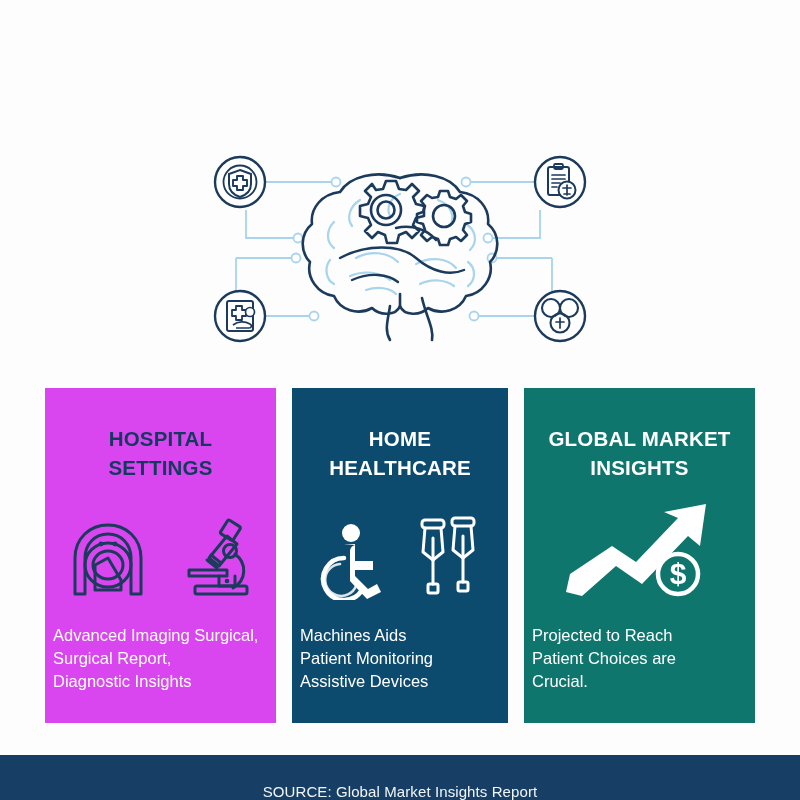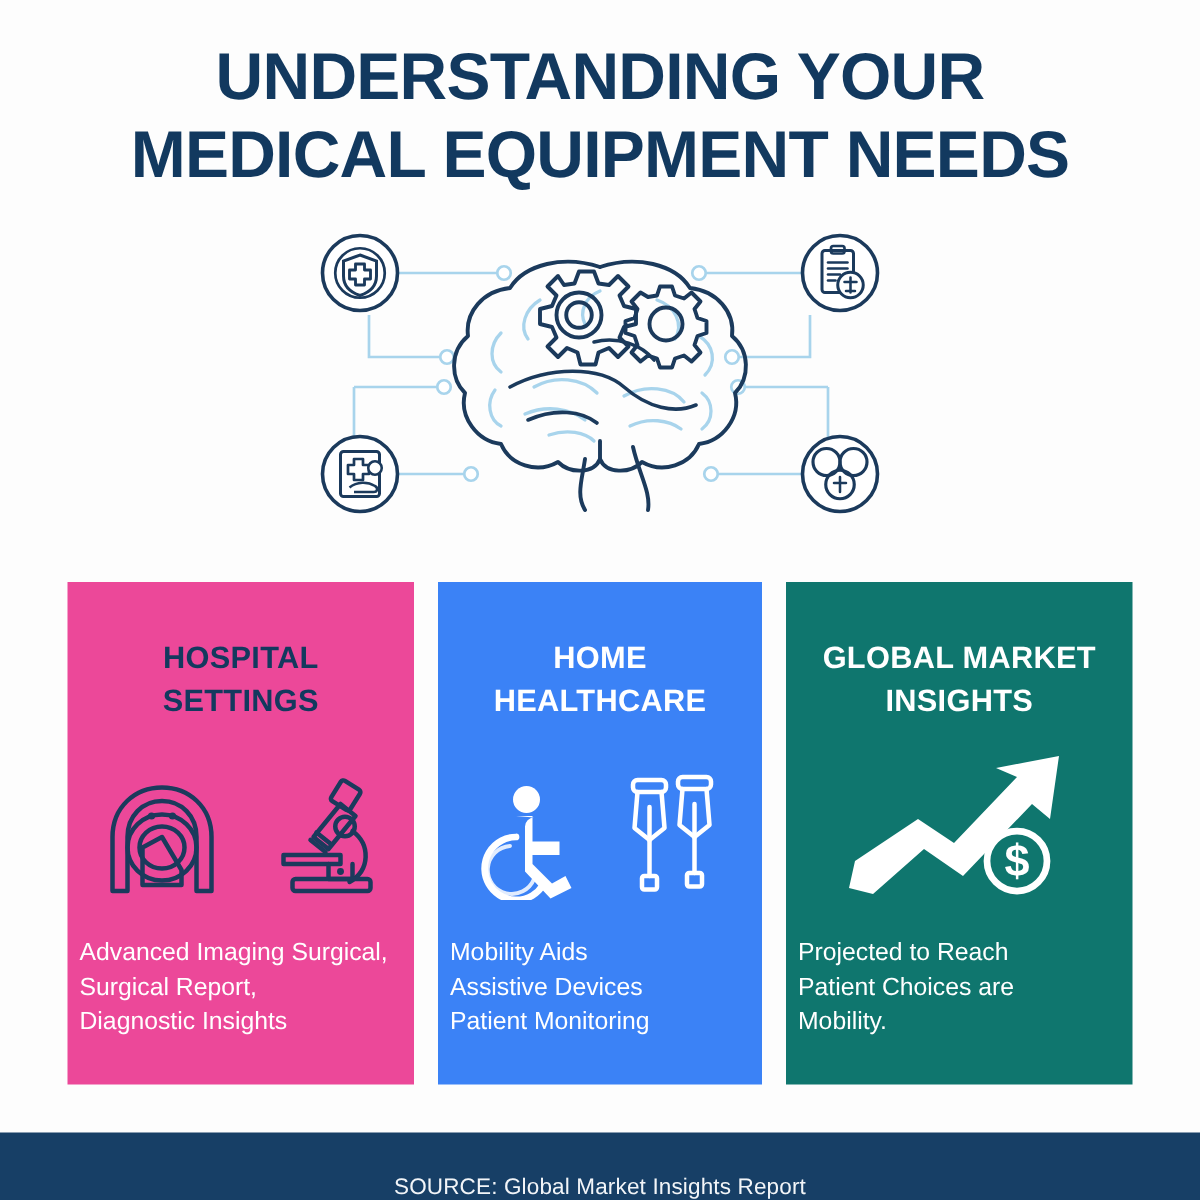--- a/index.html
+++ b/index.html
@@ -64,22 +64,22 @@
     justify-content: space-between;
   }
   .panel {
     width: 231px;
     height: 335px;
     position: relative;
     display: flex;
     flex-direction: column;
     align-items: center;
   }
-  .panel-1 { background: #ec4899; width: 231px; }
-  .panel-2 { background: #3b82f6; width: 216px; }
+  .panel-1 { background: #d946ef; width: 231px; }
+  .panel-2 { background: #0c4a6e; width: 216px; }
   .panel-3 { background: #0f766e; width: 231px; }
 
   .panel-heading {
     margin-top: 36px;
     font-weight: bold;
     font-size: 20.5px;
     line-height: 29px;
     letter-spacing: 0.2px;
     text-align: center;
     text-transform: uppercase;
@@ -131,24 +131,20 @@
     font-size: 15px;
     letter-spacing: 0.1px;
     margin-top: 28px;
   }
 </style>
 </head>
 <body>
 
 <div id="infographic">
 
-  <div class="title-block">
-    <div class="title-line">UNDERSTANDING YOUR</div>
-    <div class="title-line">MEDICAL EQUIPMENT NEEDS</div>
-  </div>
 
   <div class="brain-area">
     <svg width="400" height="210" viewBox="0 0 400 210" xmlns="http://www.w3.org/2000/svg">
 
       <g fill="none" stroke="#a8d4ec" stroke-width="1.8">
 
         <path d="M66,34 L136,34"></path>
         <circle cx="136" cy="34" r="4.5" fill="#ffffff" stroke="#a8d4ec" stroke-width="1.8"></circle>
         <path d="M46,62 L46,90 L98,90"></path>
         <circle cx="98" cy="90" r="4.5" fill="#ffffff" stroke="#a8d4ec" stroke-width="1.8"></circle>
@@ -343,23 +339,23 @@
             <rect x="42" y="2" width="22" height="8" rx="3"></rect>
             <path d="M45,10 L43,34 L53,42 L63,34 L61,10"></path>
             <path d="M53,20 L53,42"></path>
             <path d="M53,42 L53,66"></path>
             <rect x="48" y="66" width="10" height="9" rx="1.5"></rect>
           </g>
         </svg>
       </div>
 
       <div class="panel-body">
-        <div>Mobility Aids</div>
+        <div>Machines Aids</div>
+        <div>Patient Monitoring</div>
         <div>Assistive Devices</div>
-        <div>Patient Monitoring</div>
       </div>
     </div>
 
     <div class="panel panel-3">
       <div class="panel-heading">
         <span>GLOBAL MARKET</span><br>
         <span>INSIGHTS</span>
       </div>
 
       <div class="panel-icons">
@@ -370,21 +366,21 @@
           <g>
             <circle cx="118" cy="74" r="20" fill="none" stroke="#ffffff" stroke-width="4.5"></circle>
             <text x="118" y="84" text-anchor="middle" font-family="Liberation Sans, sans-serif" font-size="30" font-weight="bold" fill="#ffffff">$</text>
           </g>
         </svg>
       </div>
 
       <div class="panel-body">
         <div>Projected to Reach</div>
         <div>Patient Choices are</div>
-        <div>Mobility.</div>
+        <div>Crucial.</div>
       </div>
     </div>
 
   </div>
 
   <div class="footer">
     <span class="footer-text">SOURCE: Global Market Insights Report</span>
   </div>
 
 </div>

